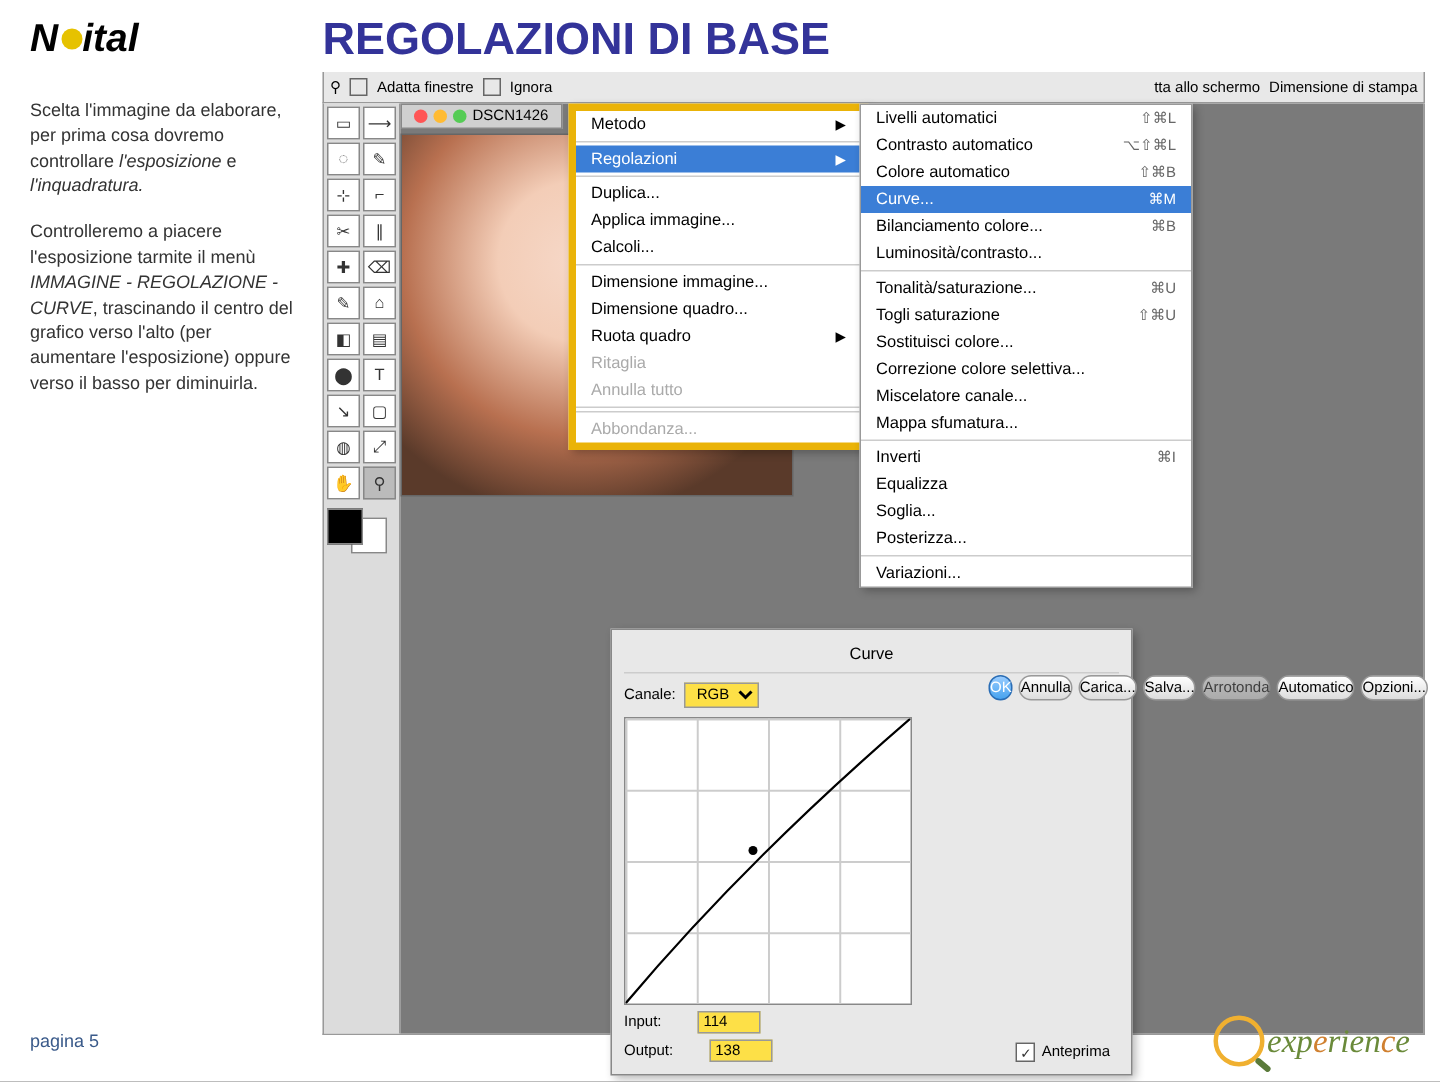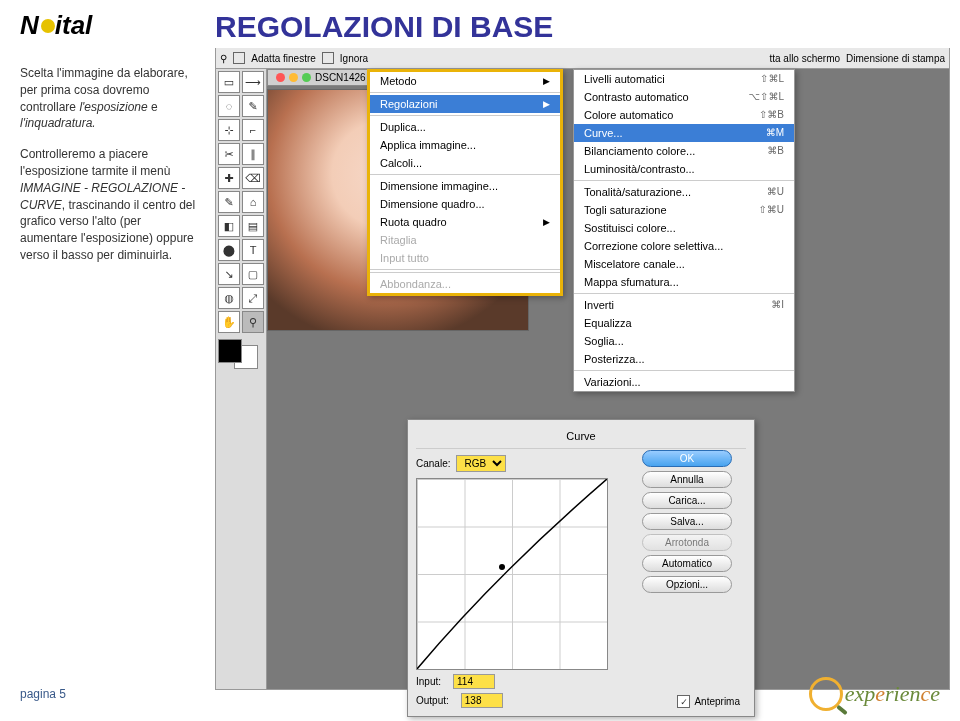--- a/index.html
+++ b/index.html
@@ -23,43 +23,43 @@
 .tool.sel{background:#bbb}
 .swatch{width:40px;height:30px;position:relative;margin-top:4px}
 .swatch .fg{position:absolute;width:22px;height:22px;background:#000;border:1px solid #888;top:0;left:0}
 .swatch .bg{position:absolute;width:22px;height:22px;background:#fff;border:1px solid #888;bottom:0;right:0}
 .canvas{flex:1;position:relative;background:#7a7a7a}
 .doc-tab{position:absolute;top:0;left:0;background:#d0d0d0;border:1px solid #888;font-size:10px;padding:2px 8px;display:flex;align-items:center;gap:4px}
 .doc-tab .btn-r{width:9px;height:9px;border-radius:50%;background:#f55}
 .doc-tab .btn-y{width:9px;height:9px;border-radius:50%;background:#fb3}
 .doc-tab .btn-g{width:9px;height:9px;border-radius:50%;background:#5c5}
 .photo{position:absolute;top:20px;left:0;width:260px;height:240px;background:radial-gradient(circle at 45% 35%,#f6d8c8 0%,#f3cdb7 25%,#b87050 55%,#5a3a2a 80%);border:1px solid #666}
-.menu1{position:absolute;top:0;left:100px;width:190px;background:#fff;border:3px solid #eab308;box-shadow:2px 2px 6px rgba(0,0,0,.3);font-size:11px}
+.menu1{position:absolute;top:0;left:112px;width:190px;background:#fff;border:5px solid #eab308;box-shadow:2px 2px 6px rgba(0,0,0,.3);font-size:11px}
 .menu1 .item{padding:3px 10px;display:flex;justify-content:space-between;align-items:center}
 .menu1 .sep{border-top:1px solid #ccc;margin:2px 0}
 .menu1 .hl{background:#3b7ed6;color:#fff}
 .menu1 .dis{color:#aaa}
 .arrow{font-size:9px}
 .menu2{position:absolute;top:0;left:306px;width:220px;background:#fff;border:1px solid #999;box-shadow:2px 2px 6px rgba(0,0,0,.3);font-size:11px}
 .menu2 .item{padding:3px 10px;display:flex;justify-content:space-between}
 .menu2 .sep{border-top:1px solid #ccc;margin:2px 0}
 .menu2 .hl{background:#3b7ed6;color:#fff}
 .sc{color:#666;font-size:10px}
 .menu2 .hl .sc{color:#fff}
 .curves{position:absolute;top:350px;left:140px;width:330px;background:#e8e8e8;border:1px solid #888;box-shadow:2px 2px 6px rgba(0,0,0,.3);font-size:10px;padding:8px}
 .curves .titlebar{text-align:center;font-size:11px;padding:2px 0 6px;border-bottom:1px solid #ccc;margin-bottom:6px}
 .curves .row{display:flex;align-items:center;gap:6px;margin-bottom:6px}
 .curves select,.curves input[type=text]{font-size:10px;border:1px solid #999;background:#fde047;padding:1px 3px}
 .curves .graph{width:190px;height:190px;background:#fff;border:1px solid #888;position:relative;margin:4px 0}
 .curves .graph .grid{position:absolute;inset:0;background:linear-gradient(#ccc 1px,transparent 1px) 0 0/100% 25%,linear-gradient(90deg,#ccc 1px,transparent 1px) 0 0/25% 100%}
 .curves .graph svg{position:absolute;inset:0}
-.curves .btns{position:absolute;top:30px;right:22px;width:90px;display:flex;flex-direction:column;gap:4px}
+.curves .btns{position:absolute;top:30px;right:5px;width:90px;display:flex;flex-direction:row;gap:4px}
 .curves .btn{background:linear-gradient(#fff,#ddd);border:1px solid #999;border-radius:10px;text-align:center;padding:2px 0;font-size:10px}
 .curves .btn.ok{background:linear-gradient(#9cf,#47a3ef);color:#fff;border-color:#2a6db5}
-.curves .foot{display:flex;gap:12px;margin-top:4px;align-items:center}
+.curves .foot{display:flex;gap:24px;margin-top:4px;align-items:center}
 .curves .foot input{width:34px}
 .curves .prev{position:absolute;bottom:8px;right:14px;display:flex;align-items:center;gap:4px}
 .curves .prev .chk2{width:11px;height:11px;border:1px solid #666;background:#fff;display:inline-flex;align-items:center;justify-content:center;font-size:9px;color:#333}
 .footer{position:absolute;bottom:10px;left:0;right:0;display:flex;align-items:center;justify-content:space-between;padding:0 20px;gap:12px}
 .footer .pg{font-size:12px;color:#3a5a8a}
 .footer .exp{display:flex;align-items:center}
 .footer .mag{width:28px;height:28px;border:3px solid #f0b030;border-radius:50%;position:relative}
 .footer .mag::after{content:"";position:absolute;width:12px;height:4px;background:#5a7a3a;bottom:-4px;right:-8px;transform:rotate(40deg);border-radius:2px}
 .footer .etxt{font-family:Georgia,serif;font-style:italic;font-size:22px;margin-left:2px}
 .footer .etxt .g{color:#6a8a3a}
@@ -157,21 +157,21 @@
             <span>Dimensione quadro...</span>
           </div>
         <div class="item">
             <span>Ruota quadro</span>
             <span class="arrow">▶</span>
           </div>
         <div class="item dis">
             <span>Ritaglia</span>
           </div>
         <div class="item dis">
-            <span>Input tutto</span>
+            <span>Annulla tutto</span>
           </div>
         <div class="sep"></div>
         <div class="sep"></div>
         <div class="item dis">
             <span>Abbondanza...</span>
           </div>
       </div>
 
       <div class="menu2">
         <div class="item">

